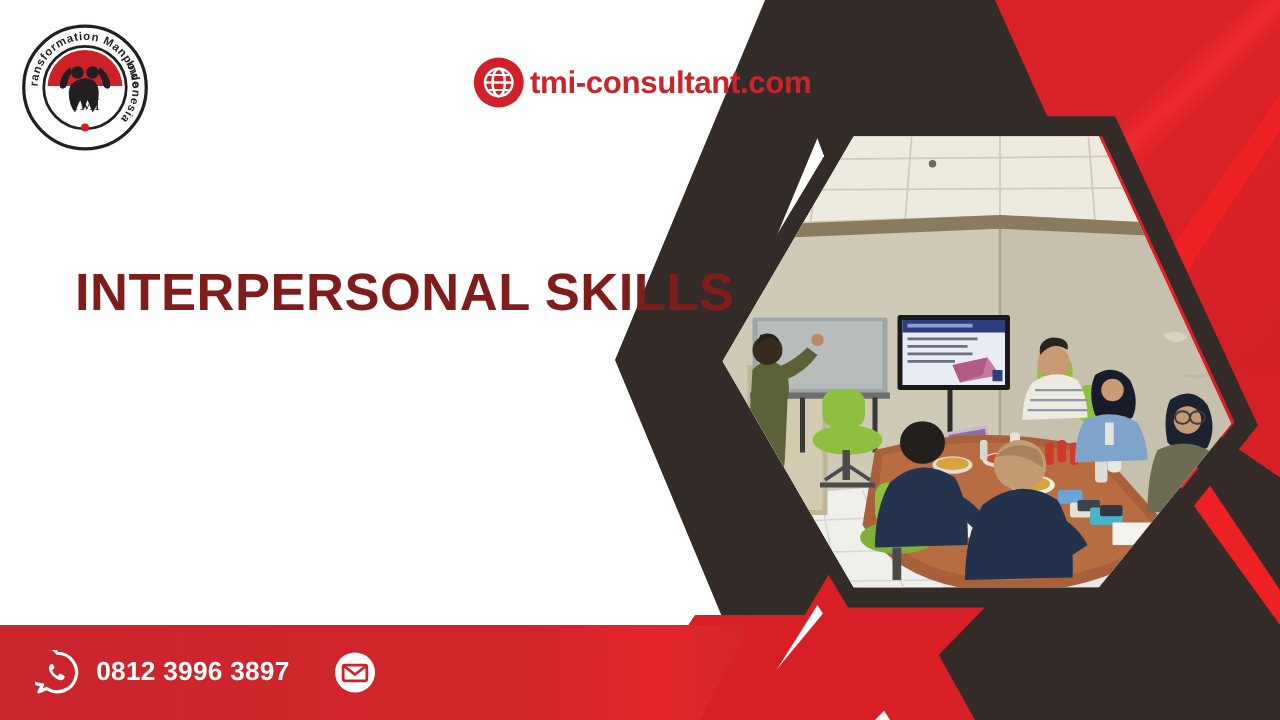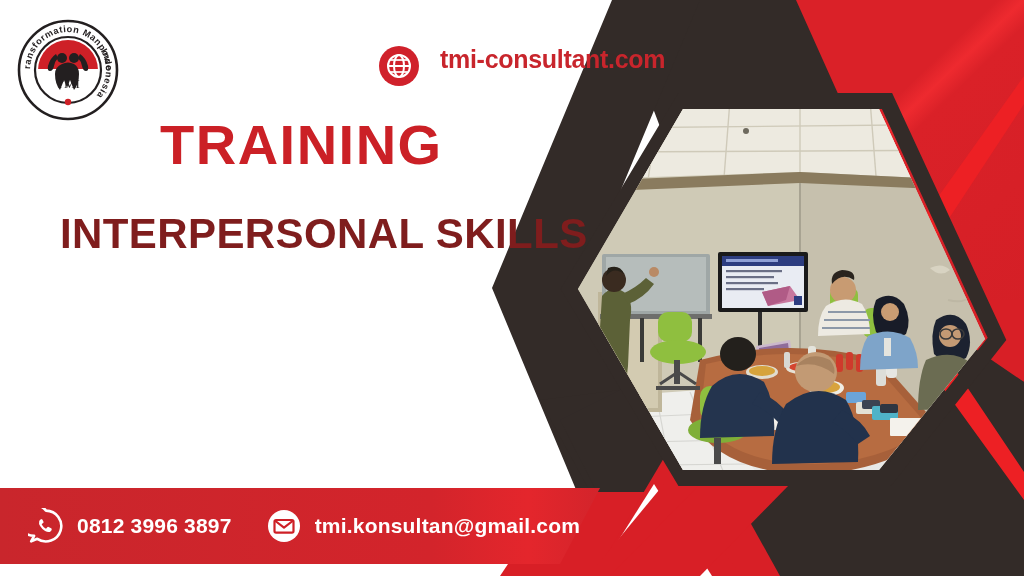--- a/index.html
+++ b/index.html
@@ -23,21 +23,21 @@
 
   
   #logo-wrap{
     position:absolute;left:16px;top:18px;width:104px;height:104px;
   }
   #logo-wrap svg{display:block;width:104px;height:104px;}
 
   
   #website{
     position:absolute;left:378px;top:45px;
-    display:flex;align-items:flex-start;gap:20px;
+    display:flex;align-items:center;gap:4px;
   }
   #website .globe{width:42px;height:42px;display:block;flex:0 0 auto;}
   #website .wtext{
     font-size:25px;font-weight:bold;color:#C8252C;
     letter-spacing:-0.3px;white-space:nowrap;
   }
 
   
   #training{
     position:absolute;left:160px;top:117px;
@@ -47,21 +47,21 @@
   }
   #subject{
     position:absolute;left:60px;top:213px;
     font-size:42px;font-weight:bold;color:#7f1d1d;
     letter-spacing:0.4px;line-height:1;
     white-space:nowrap;
   }
 
   
   #footer{
-    position:absolute;left:0;bottom:0;width:600px;height:88px;
+    position:absolute;left:0;bottom:0;width:600px;height:76px;
   }
   #footer-bg{position:absolute;inset:0;width:600px;height:76px;display:block;}
   #footer-items{
     position:absolute;left:28px;top:0;height:76px;
     display:flex;align-items:center;gap:34px;
   }
   .contact{display:flex;align-items:center;gap:13px;}
   .contact .ico{width:36px;height:36px;display:block;flex:0 0 auto;}
   .contact .ctext{
     font-size:21px;font-weight:bold;color:#ffffff;
@@ -357,21 +357,20 @@
       <circle cx="21" cy="21" r="20" fill="#D0212B"></circle>
       <circle cx="21" cy="21" r="11" fill="none" stroke="#ffffff" stroke-width="2"></circle>
       <ellipse cx="21" cy="21" rx="5" ry="11" fill="none" stroke="#ffffff" stroke-width="2"></ellipse>
       <line x1="10" y1="21" x2="32" y2="21" stroke="#ffffff" stroke-width="2"></line>
       <line x1="12.5" y1="15" x2="29.5" y2="15" stroke="#ffffff" stroke-width="1.7"></line>
       <line x1="12.5" y1="27" x2="29.5" y2="27" stroke="#ffffff" stroke-width="1.7"></line>
     </svg>
     <span class="wtext">tmi-consultant.com</span>
   </div>
 
-  <div id="training">TRAINING</div>
   <div id="subject">INTERPERSONAL SKILLS</div>
 
   <div id="footer">
     <svg id="footer-bg" viewBox="0 0 600 76" preserveAspectRatio="none">
       <defs>
         <linearGradient id="footGrad" x1="0" y1="0" x2="1" y2="0">
           <stop offset="0%" stop-color="#C9262C"></stop>
           <stop offset="72%" stop-color="#D3242B"></stop>
           <stop offset="88%" stop-color="#E4262C"></stop>
           <stop offset="100%" stop-color="#D3242B"></stop>
@@ -391,18 +390,17 @@
         </svg>
         <span class="ctext">0812 3996 3897</span>
       </div>
 
       <div class="contact">
         <svg class="ico" viewBox="0 0 36 36">
           <circle cx="18" cy="18" r="16" fill="#ffffff"></circle>
           <rect x="8.5" y="12" width="19" height="12.6" rx="1.6" fill="none" stroke="#CE2027" stroke-width="2.2"></rect>
           <path d="M9.4 13 L18 19.6 L26.6 13" fill="none" stroke="#CE2027" stroke-width="2.2" stroke-linecap="round" stroke-linejoin="round"></path>
         </svg>
-        <span class="ctext">tmi.konsultan@gmail.com</span>
       </div>
     </div>
   </div>
 
 </div>
 
 </body></html>

